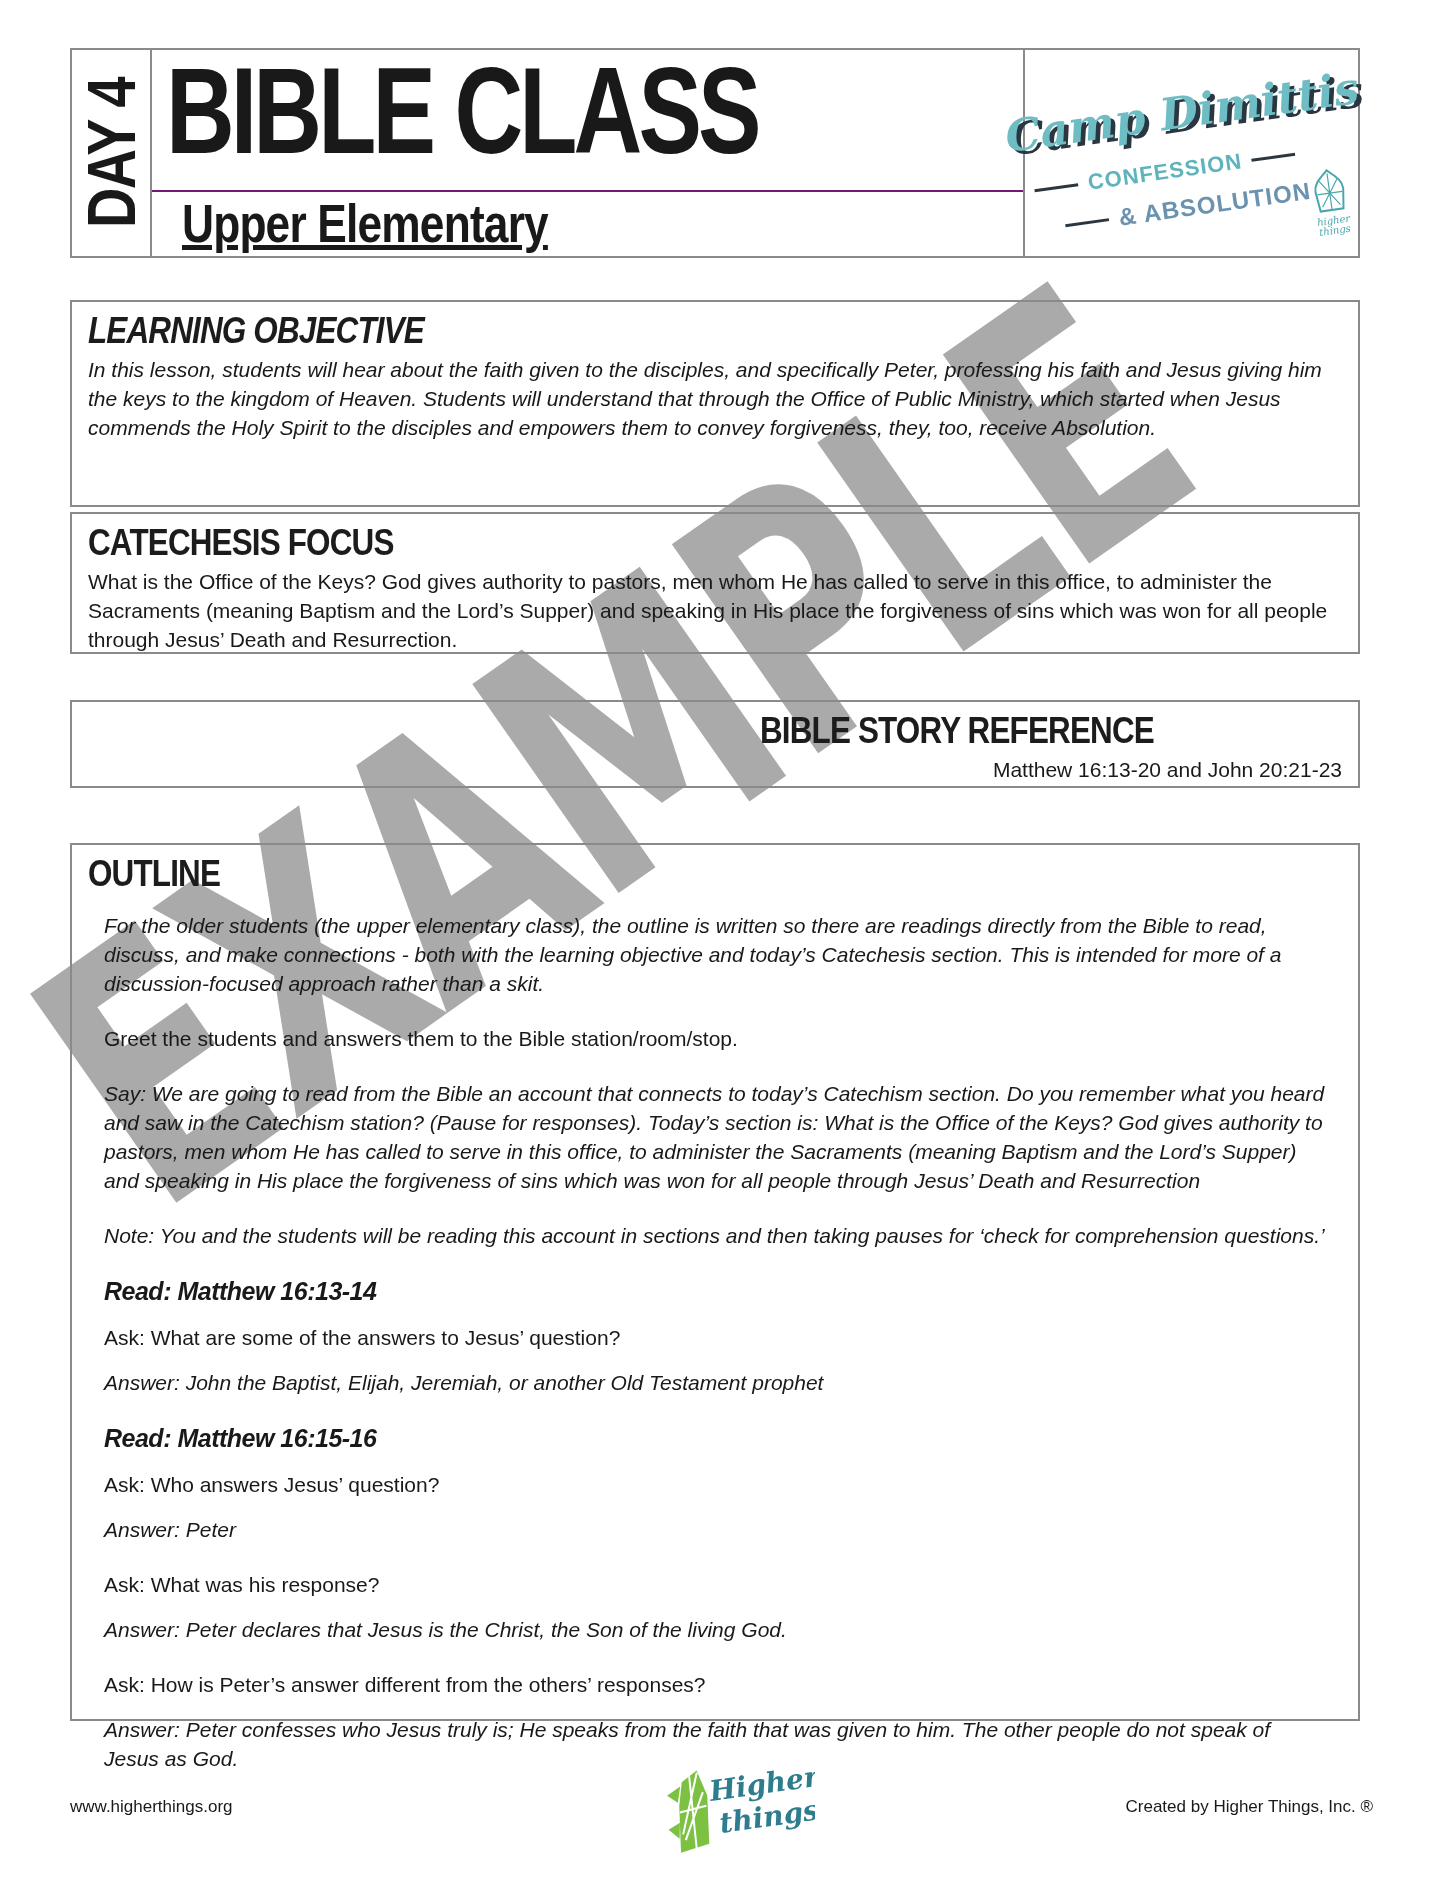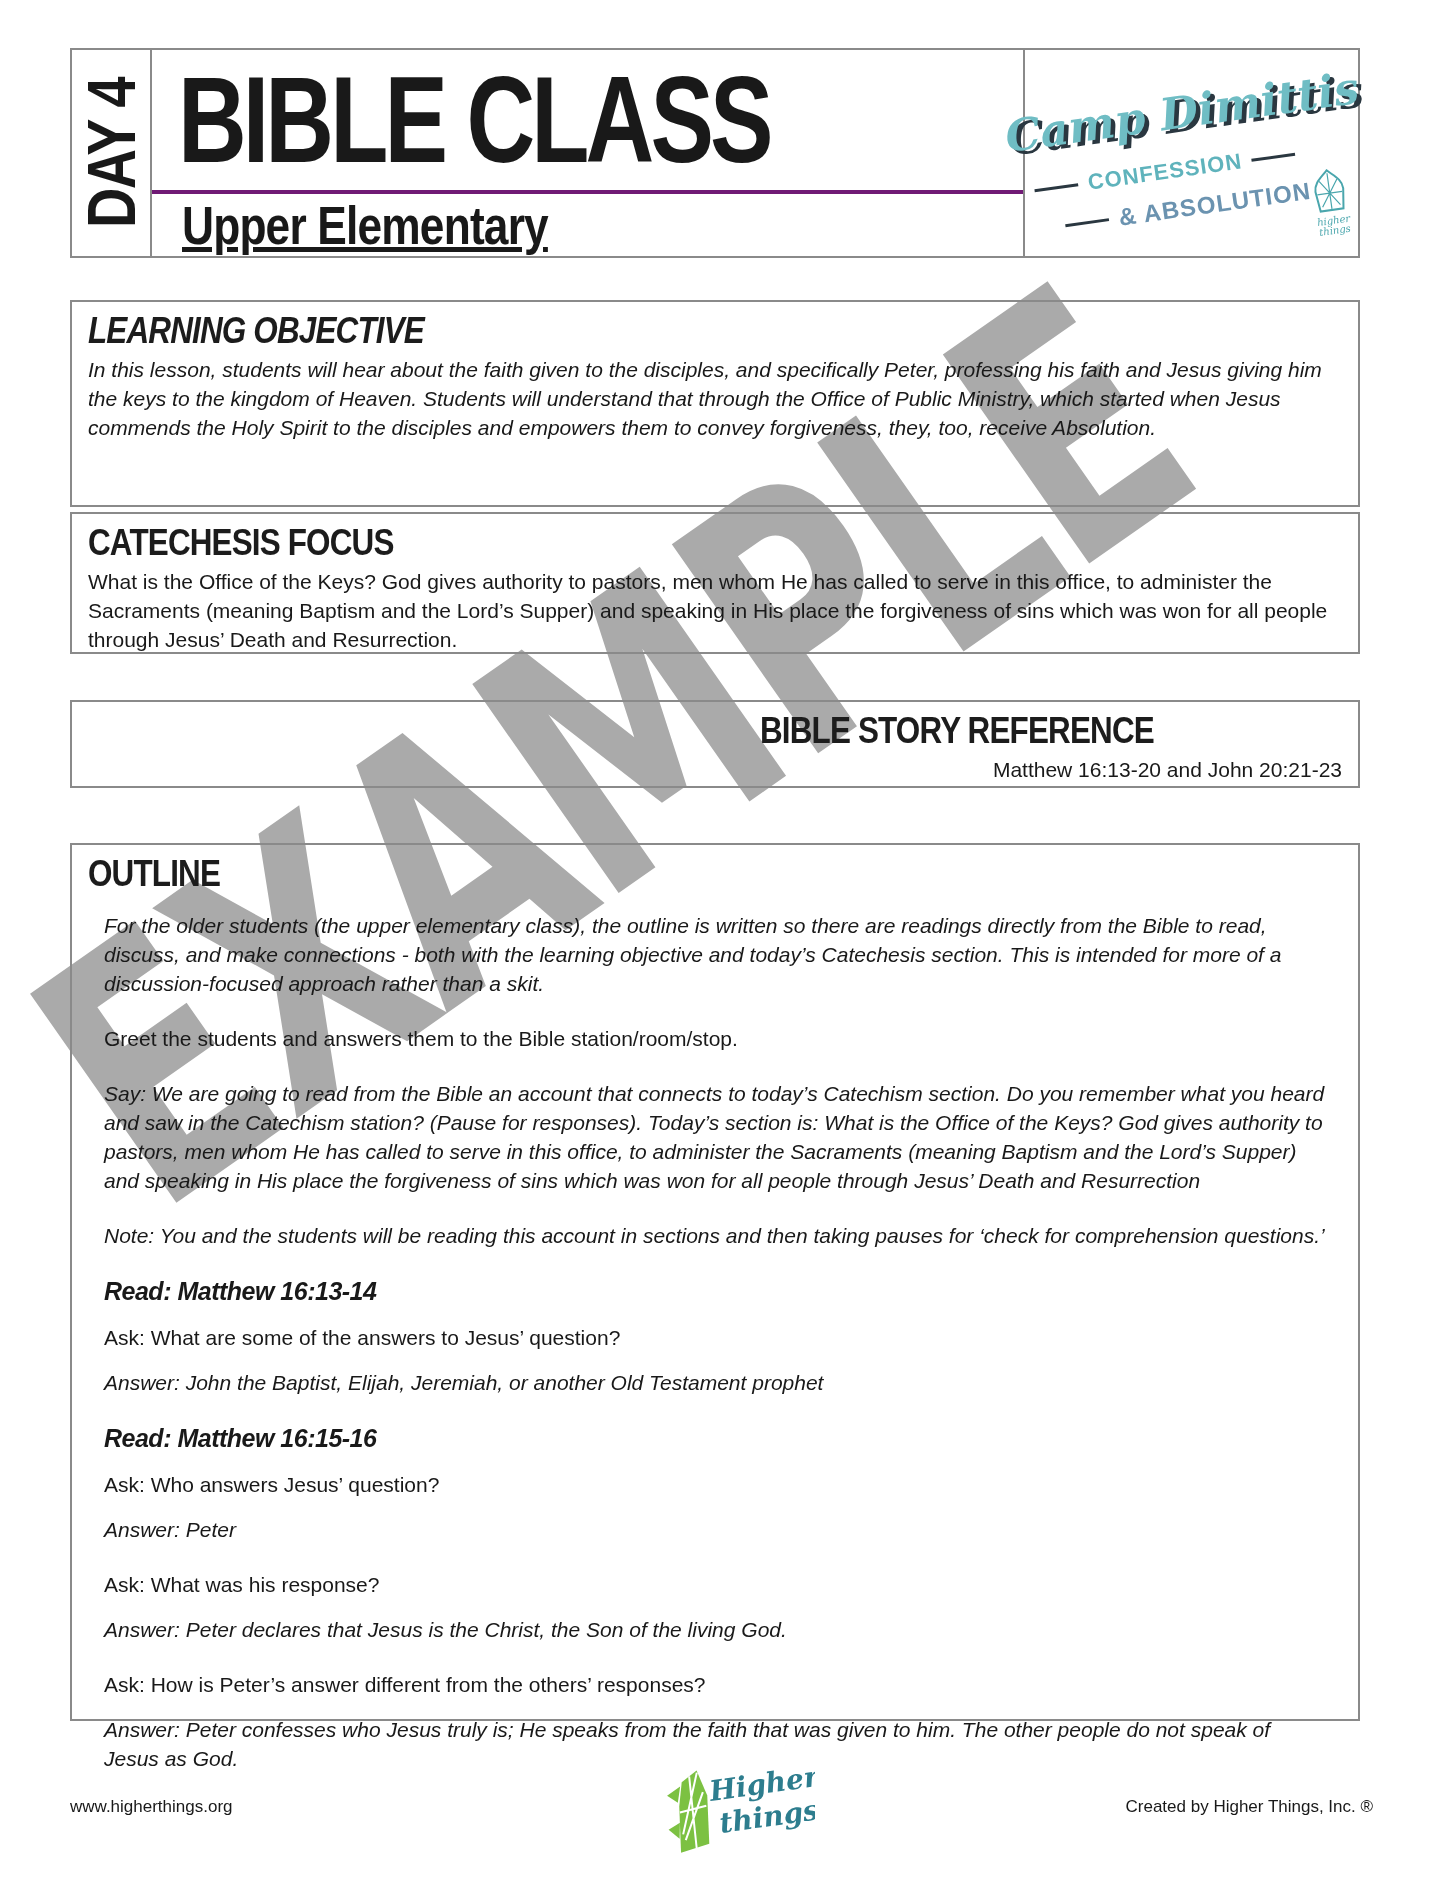--- a/index.html
+++ b/index.html
@@ -36,21 +36,21 @@
 
   
   .header-box { top:48px; height:210px; display:flex; }
   .day-col { width:78px; border-right:2px solid #8a8a8a; position:relative; flex:none; }
   .day-text {
     position:absolute; left:50%; top:50%;
     transform:translate(-50%,-50%) rotate(-90deg) scale(0.82,1);
     font-size:68px; font-weight:800; letter-spacing:-2px; white-space:nowrap;
   }
   .title-col { flex:1; display:flex; flex-direction:column; min-width:0; }
-  .title-main { height:140px; border-bottom:4px solid #701a75; display:flex; align-items:center; padding-left:26px; }
+  .title-main { height:140px; border-bottom:2px solid #701a75; display:flex; padding-left:14px; }
   .title-main .big {
     font-size:122px; font-weight:800; letter-spacing:-5px; line-height:1;
     transform:scale(0.78,1); transform-origin:left center; white-space:nowrap;
   }
   .title-sub { flex:1; display:flex; align-items:flex-start; padding-left:30px;text-decoration:underline; }
   .title-sub .sub {
     font-size:54px; font-weight:800; letter-spacing:-1px;
     transform:scale(0.82,1); transform-origin:left center; white-space:nowrap;
   }
   .logo-col { width:333px; border-left:2px solid #8a8a8a; position:relative; flex:none; }

